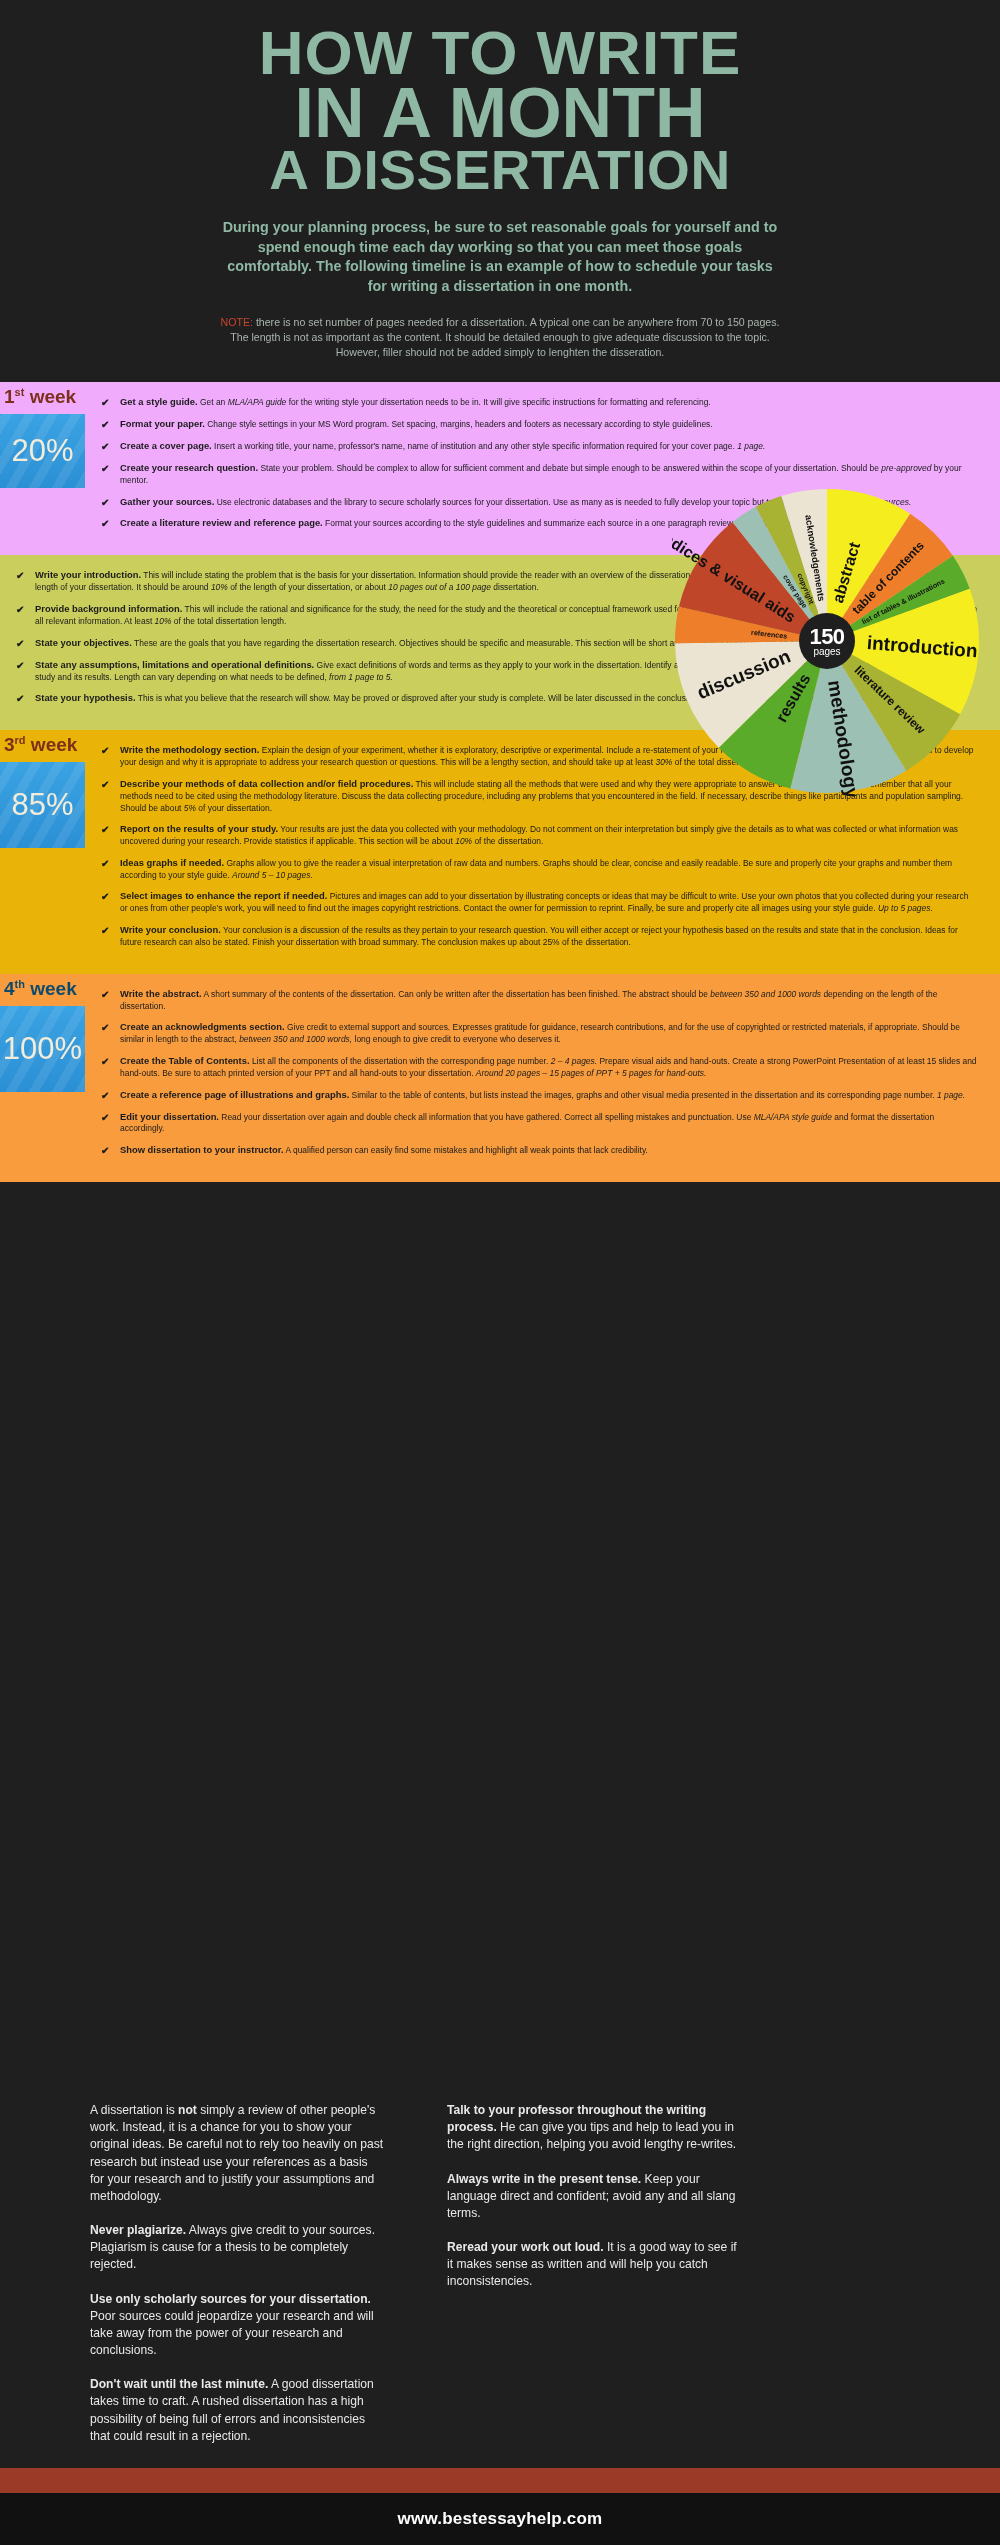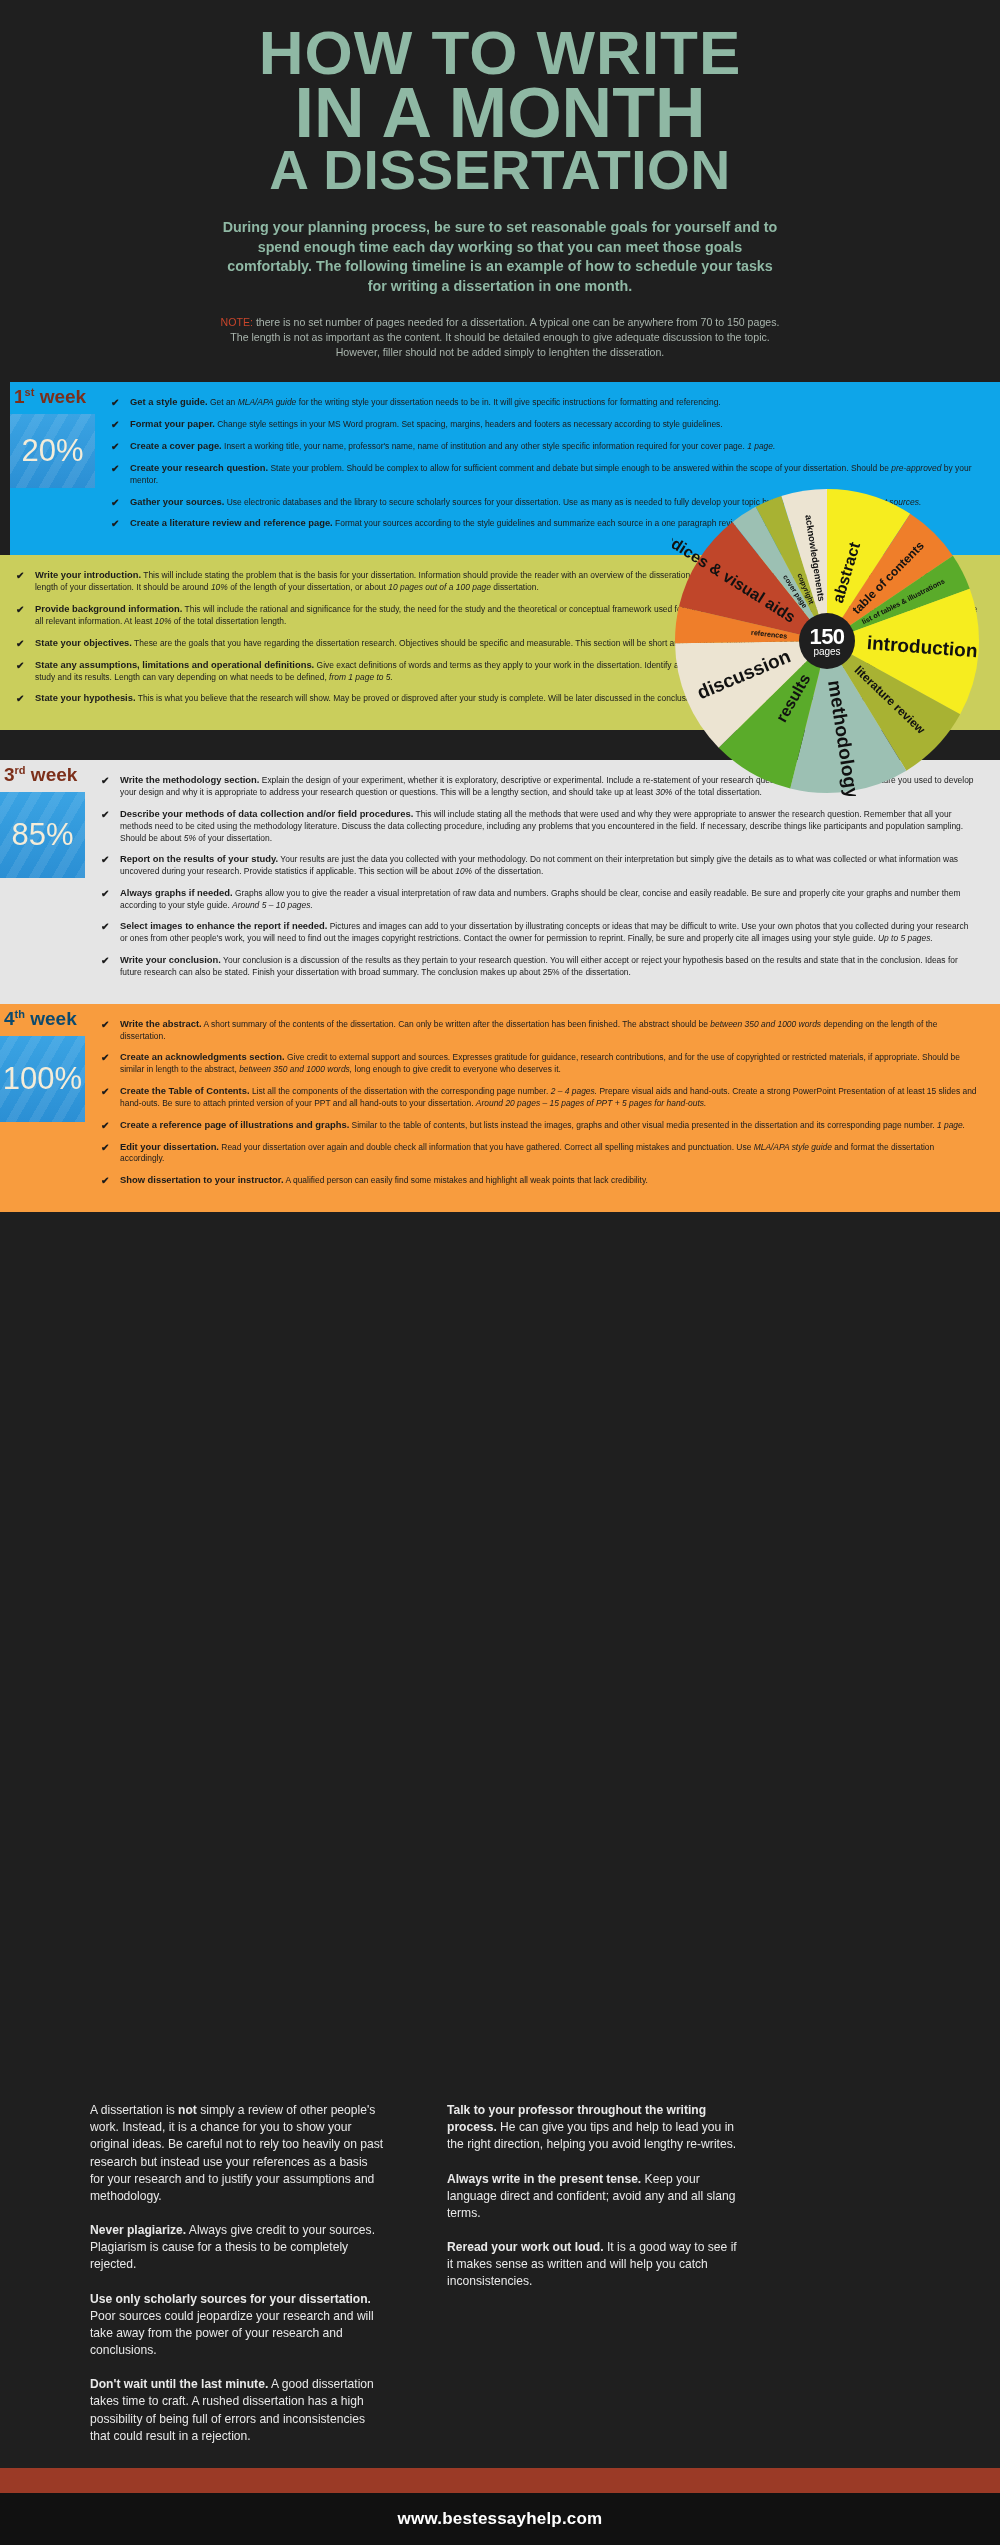--- a/index.html
+++ b/index.html
@@ -53,23 +53,23 @@
   ul.items li {
     position:relative; padding-left:21px; margin-bottom:9px;
     font-size:8.45px; line-height:1.38; color:#1b1b1b; text-align:left;
   }
   ul.items li .tick {
     position:absolute; left:2px; top:0px; font-size:10px; font-weight:bold; color:#1b1b1b;
   }
   ul.items li b { font-size:9.4px; }
   ul.items li i { font-style:italic; }
 
-  .w1 { background:#0ea5e9;margin-left:10px; }
+  .w1 { background:#f0abfc; }
   .w2 { background:#cace5c; }
-  .w3 { background:#e5e5e5;margin-top:30px; }
+  .w3 { background:#eab308; }
   .w4 { background:#f89c3e; }
 
   .w1 .week-label { color:#7c2f1a; }
   .w2 .week-label { color:#7c2f1a; }
   .w3 .week-label { color:#7c2f1a; }
   .w4 .week-label { color:#0c4a6e; }
 
   
   .wheel-wrap { position:absolute; right:18px; top:486px; width:310px; height:310px; }
   .wheel { width:310px; height:310px; }
@@ -156,21 +156,21 @@
     <div class="week w3">
       <div class="week-left">
         <div class="week-label"><span>3</span><sup>rd</sup> <span>week</span></div>
         <div class="pct-badge tall">85%</div>
       </div>
       <div class="week-body">
         <ul class="items">
             <li><span class="tick">✔</span><b>Write the methodology section.</b><span> Explain the design of your experiment, whether it is exploratory, descriptive or experimental. Include a re-statement of your research question.  Be sure to cite the literature you used to develop your design and why it is appropriate to address your research question or questions. This will be a lengthy section, and should take up at least <i>30%</i> of the total dissertation.</span></li>
             <li><span class="tick">✔</span><b>Describe your methods of data collection and/or field procedures.</b><span> This will include stating all the methods that were used and why they were appropriate to answer the research question. Remember that all your methods need to be cited using the methodology literature. Discuss the data collecting procedure, including any problems that you encountered in the field. If necessary, describe things like participants and population sampling. Should be about <i>5%</i> of your dissertation.</span></li>
             <li><span class="tick">✔</span><b>Report on the results of your study.</b><span> Your results are just the data you collected with your methodology. Do not comment on their interpretation but simply give the details as to what was collected or what information was uncovered during your research. Provide statistics if applicable. This section will be about <i>10%</i> of the dissertation.</span></li>
-            <li><span class="tick">✔</span><b>Always graphs if needed.</b><span> Graphs allow you to give the reader a visual interpretation of raw data and numbers. Graphs should be clear, concise and easily readable. Be sure and properly cite your graphs and number them according to your style guide. <i>Around 5 – 10 pages.</i></span></li>
+            <li><span class="tick">✔</span><b>Ideas graphs if needed.</b><span> Graphs allow you to give the reader a visual interpretation of raw data and numbers. Graphs should be clear, concise and easily readable. Be sure and properly cite your graphs and number them according to your style guide. <i>Around 5 – 10 pages.</i></span></li>
             <li><span class="tick">✔</span><b>Select images to enhance the report if needed.</b><span> Pictures and images can add to your dissertation by illustrating concepts or ideas that may be difficult to write. Use your own photos that you collected during your research or ones from other people's work, you will need to find out the images copyright restrictions. Contact the owner for permission to reprint. Finally, be sure and properly cite all images using your style guide. <i>Up to 5 pages.</i></span></li>
             <li><span class="tick">✔</span><b>Write your conclusion.</b><span> Your conclusion is a discussion of the results as they pertain to your research question. You will either accept or reject your hypothesis based on the results and state that in the conclusion. Ideas for future research can also be stated. Finish your dissertation with broad summary. The conclusion makes up about 25% of the dissertation.</span></li>
           </ul>
       </div>
     </div>
 
     <div class="week w4">
       <div class="week-left">
         <div class="week-label"><span>4</span><sup>th</sup> <span>week</span></div>
         <div class="pct-badge tall">100%</div>

